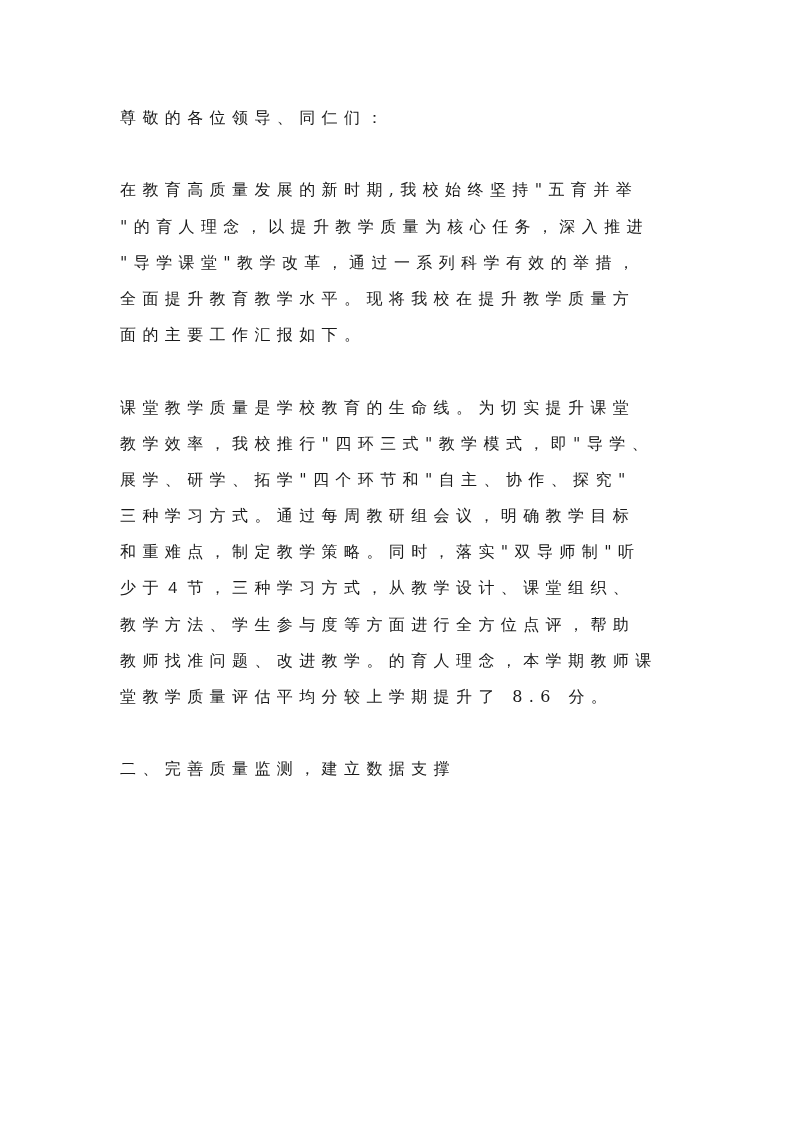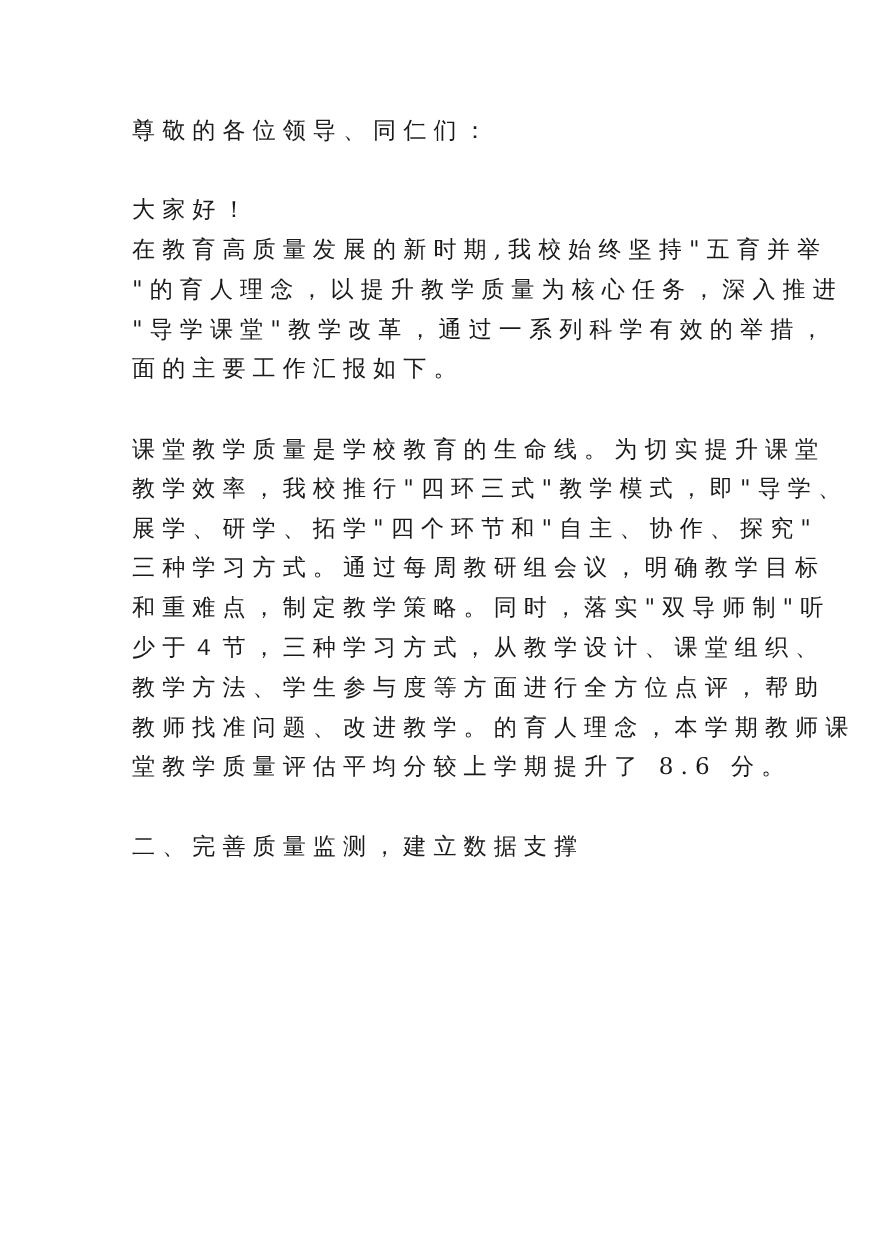--- a/index.html
+++ b/index.html
@@ -18,41 +18,41 @@
   .page {
     position: absolute;
     left: 120px;
     top: 100px;
     width: 560px;
   }
   .line {
     display: block;
     height: 36.2px;
     line-height: 36.2px;
-    font-size: 21px;
+    font-size: 16px;
     letter-spacing: 6.4px;
     white-space: nowrap;
   }
   .gap {
     height: 36.2px;
   }
   .heading { }
 </style>
 </head>
 <body>
 
 <div class="page">
   <div class="line">尊敬的各位领导、同仁们：</div>
   <div class="gap"></div>
-  <div class="line">大家好！</div>
 
   <div>
     <div class="line">在教育高质量发展的新时期,我校始终坚持"五育并举</div>
     <div class="line">"的育人理念，以提升教学质量为核心任务，深入推进</div>
     <div class="line">"导学课堂"教学改革，通过一系列科学有效的举措，</div>
+    <div class="line">全面提升教育教学水平。现将我校在提升教学质量方</div>
     <div class="line">面的主要工作汇报如下。</div>
   </div>
 
   <div class="gap"></div>
 
   <div>
     <div class="line">课堂教学质量是学校教育的生命线。为切实提升课堂</div>
     <div class="line">教学效率，我校推行"四环三式"教学模式，即"导学、</div>
     <div class="line">展学、研学、拓学"四个环节和"自主、协作、探究"</div>
     <div class="line">三种学习方式。通过每周教研组会议，明确教学目标</div>

